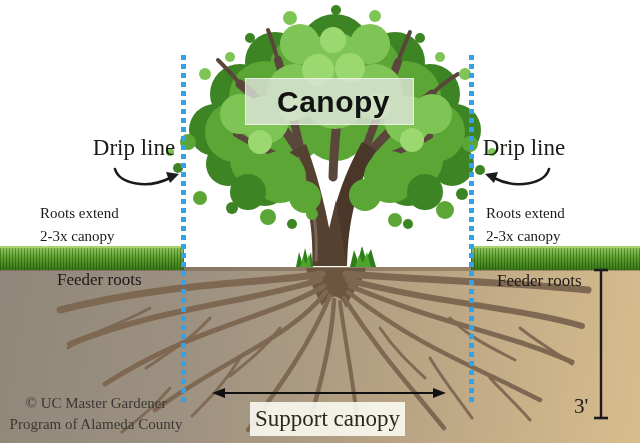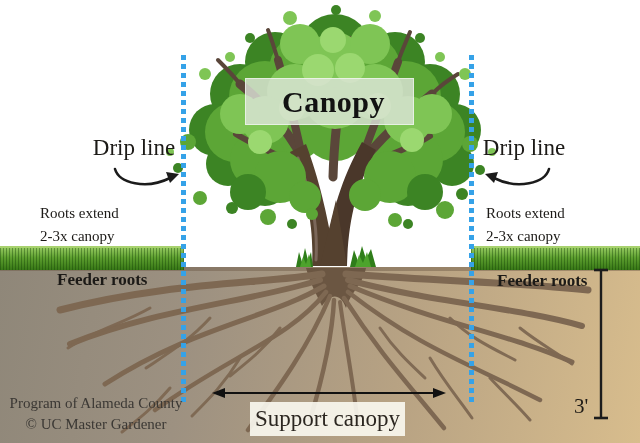--- a/index.html
+++ b/index.html
@@ -35,38 +35,38 @@
   }
   .dotline.left{left:181px;}
   .dotline.right{left:469px;}
   
   .canopy-box{
     position:absolute;left:245px;top:78px;width:167px;height:45px;
     background:rgba(223,229,219,.8);border:1px solid rgba(255,255,255,.55);
     display:flex;align-items:center;justify-content:center;
   }
   .canopy-text{
-    font-family:Liberation Serif, serif;font-weight:700;font-size:30px;
+    font-family:Liberation Sans, sans-serif;font-weight:700;font-size:30px;
     color:#121212;letter-spacing:.5px;margin-left:8px;
   }
   .drip-label{
     position:absolute;top:135px;width:100px;text-align:center;
     font-size:23px;color:#1c1a17;
   }
   .drip-label.left{left:84px;}
   .drip-label.right{left:474px;}
   .arrow-svg{position:absolute;}
   .roots-extend{
     position:absolute;top:202px;width:130px;text-align:left;
     font-size:15px;line-height:23px;color:#1c1a17;
   }
   .roots-extend.left{left:40px;}
   .roots-extend.right{left:486px;}
   .feeder{
-    position:absolute;font-size:17px;font-weight:700;color:#1c1a17;
+    position:absolute;font-size:17px;font-weight:400;color:#1c1a17;
   }
   .feeder.left{left:57px;top:270px;}
   .feeder.right{left:497px;top:271px;}
   .measure-svg{position:absolute;left:592px;top:266px;width:18px;height:156px;}
   .depth-label{position:absolute;left:574px;top:394px;font-size:21px;color:#1f1b16;}
   .support-arrow{position:absolute;left:212px;top:384px;width:234px;height:18px;}
   .support-box{
     position:absolute;left:250px;top:402px;width:155px;height:34px;
     background:rgba(251,249,241,.9);display:flex;align-items:center;justify-content:center;
   }
@@ -279,17 +279,17 @@
   <svg class="support-arrow" viewBox="0 0 234 18">
     <line x1="11" y1="9" x2="223" y2="9" stroke="#111111" stroke-width="2.2"></line>
     <polygon points="0,9 13,4 13,14" fill="#111111"></polygon>
     <polygon points="234,9 221,4 221,14" fill="#111111"></polygon>
   </svg>
   <div class="support-box">
     <span class="support-text">Support canopy</span>
   </div>
 
   <div class="credit">
+    <div>© UC Master Gardener</div>
     <div>Program of Alameda County</div>
-    <div>© UC Master Gardener</div>
   </div>
 
 </div>
 
 </body></html>

